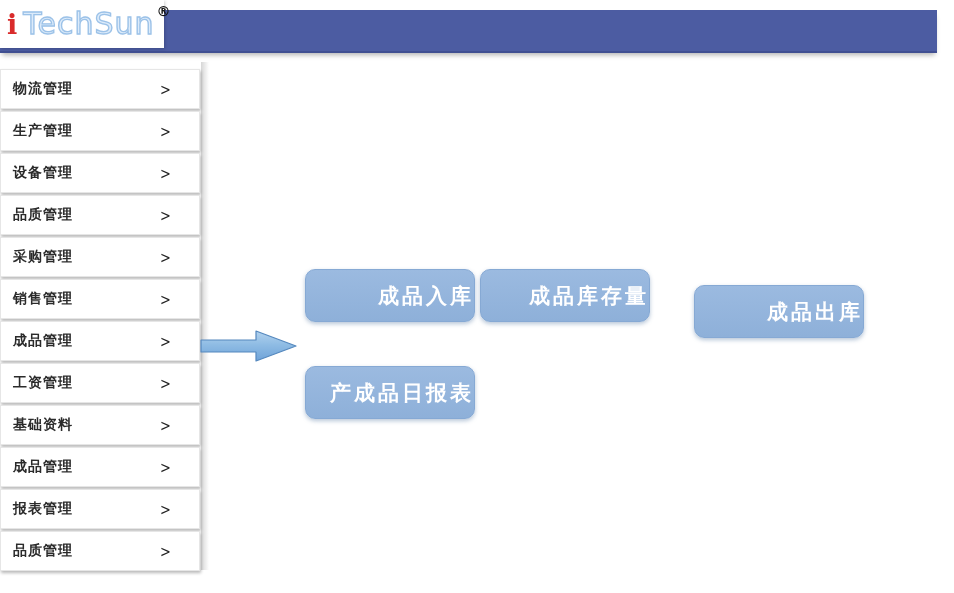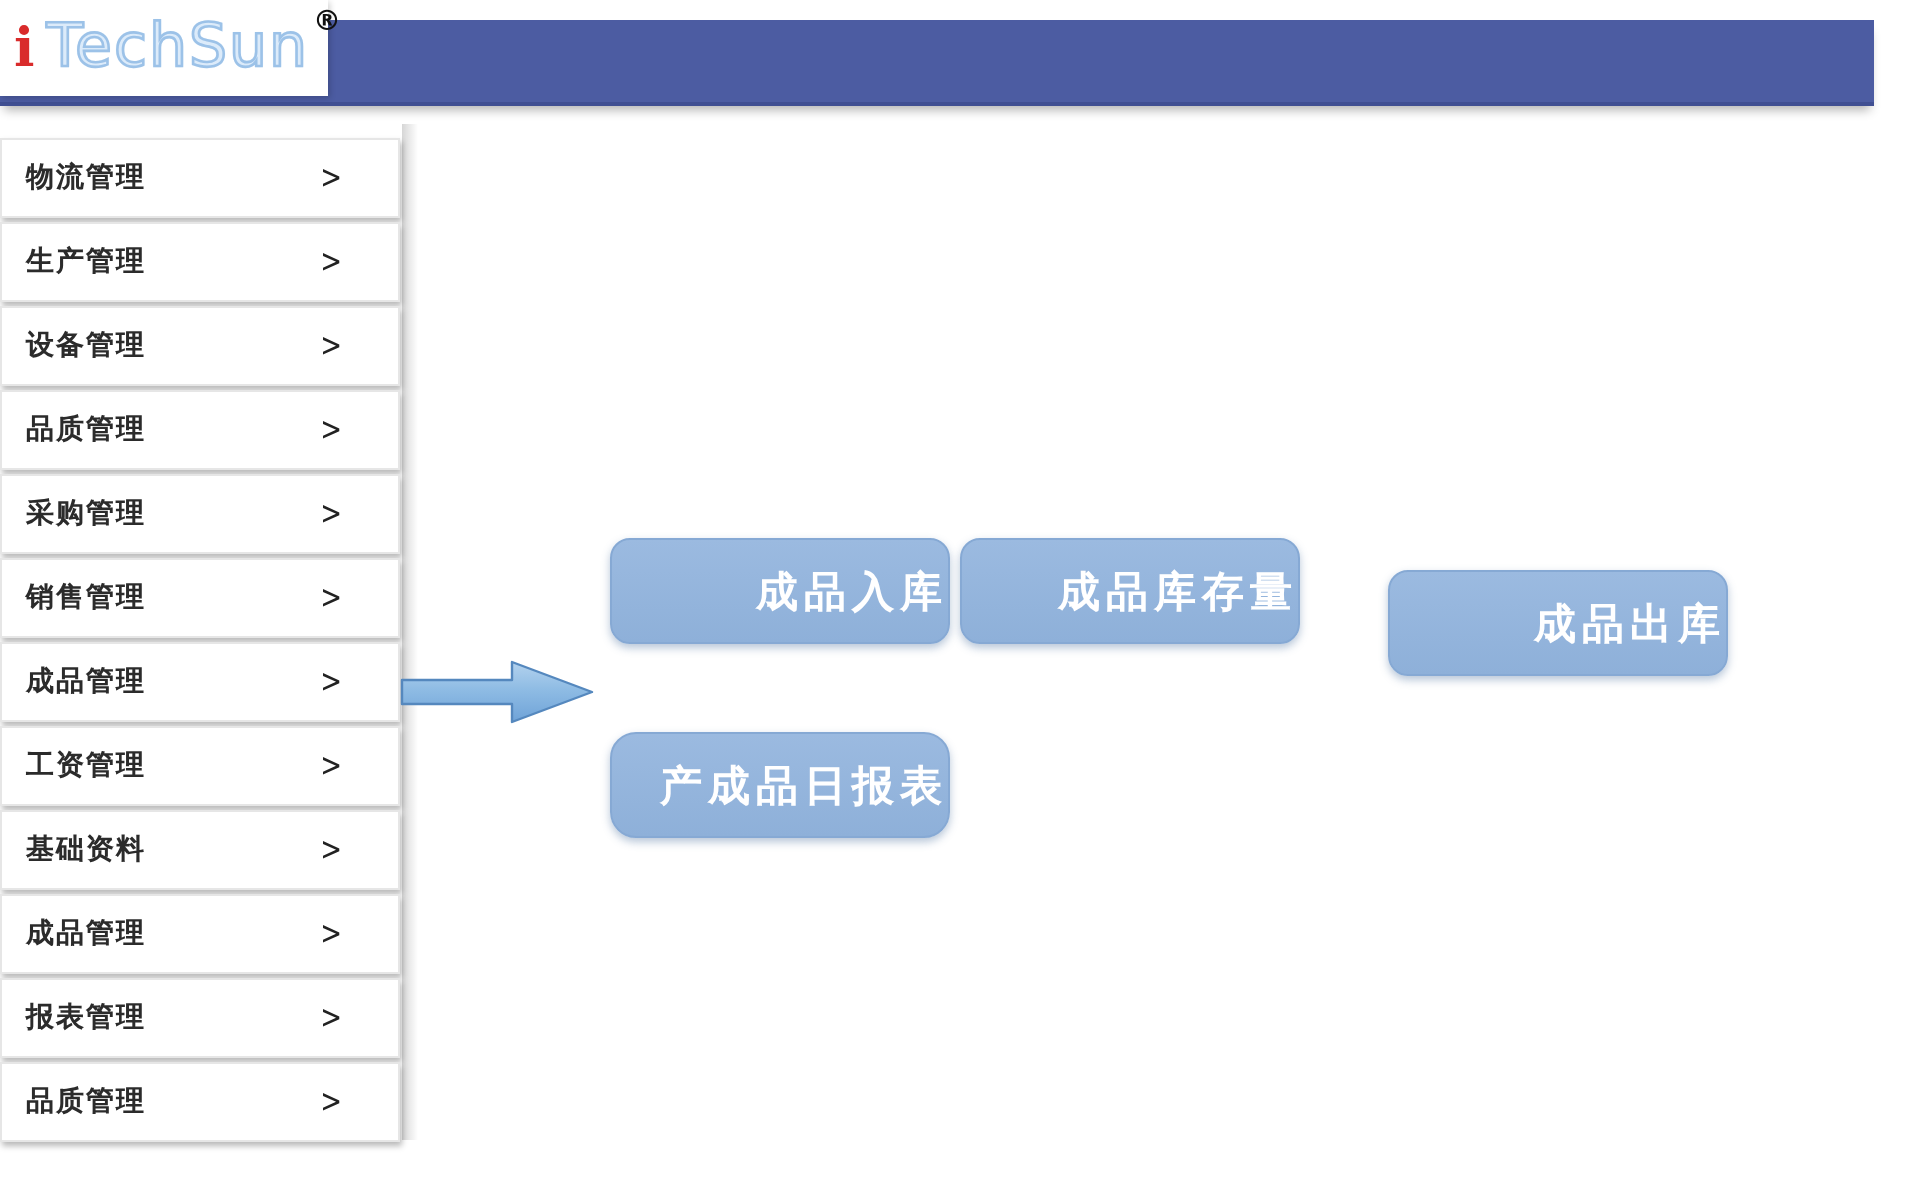--- a/index.html
+++ b/index.html
@@ -72,21 +72,21 @@
     box-shadow: 0 2px 4px rgba(96,128,168,0.45);
     display: flex; align-items: center; justify-content: flex-end;
     color: #ffffff;
     font-family: "DejaVu Serif", "Liberation Serif", serif;
     font-size: 21px; font-weight: bold; letter-spacing: 3px;
     cursor: pointer;
   }
   .btn-1 { left: 305px; top: 269px; }
   .btn-2 { left: 480px; top: 269px; }
   .btn-3 { left: 694px; top: 285px; }
-  .btn-4 { left: 305px; top: 366px; border-radius: 13px; }
+  .btn-4 { left: 305px; top: 366px; }
 </style>
 </head>
 <body>
 
 <div class="header-bar"></div>
 <div class="logo-box">
   <span class="logo-i">i</span>
   <span class="logo-brand">TechSun</span>
   <span class="logo-reg">®</span>
 </div>

